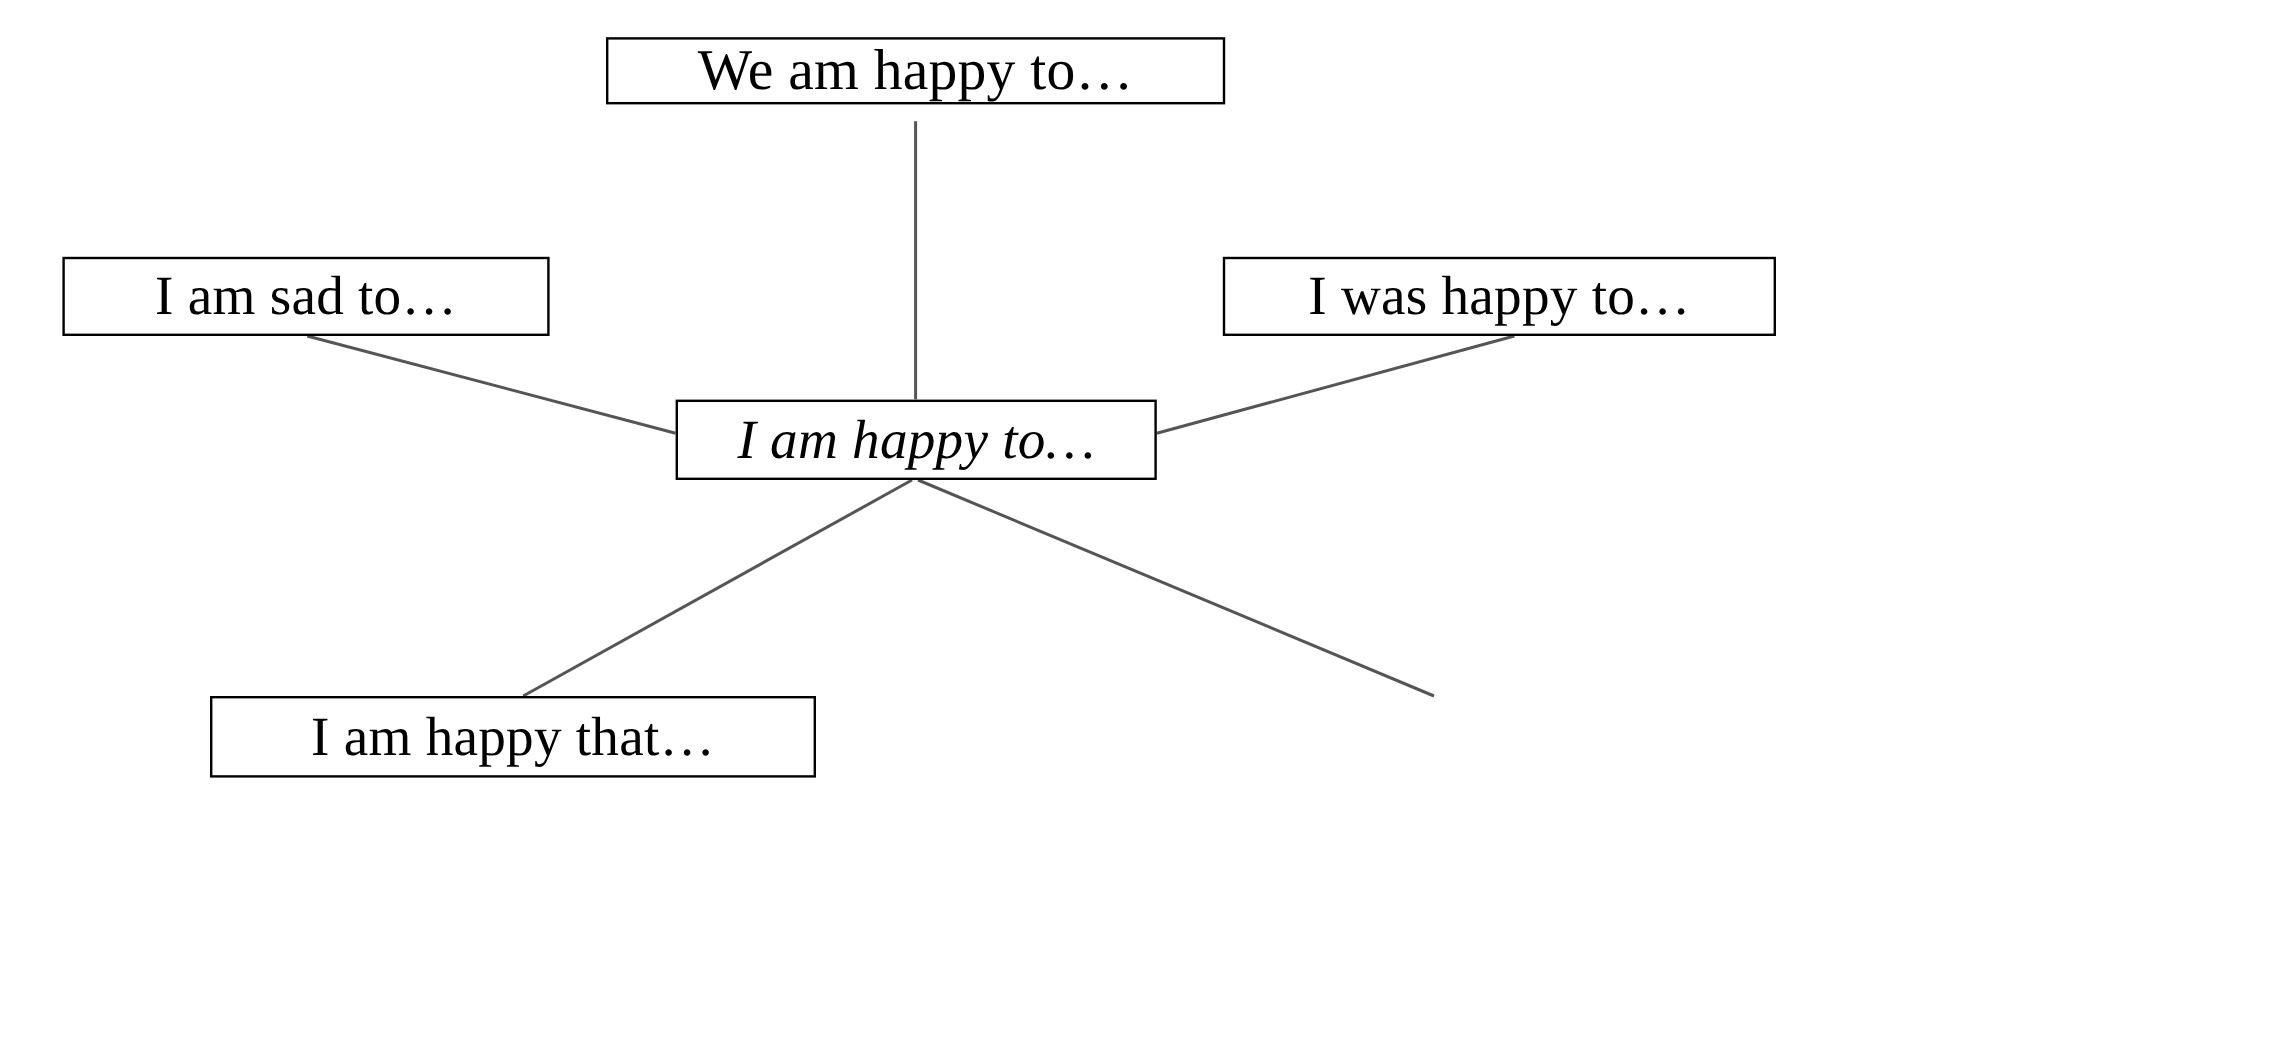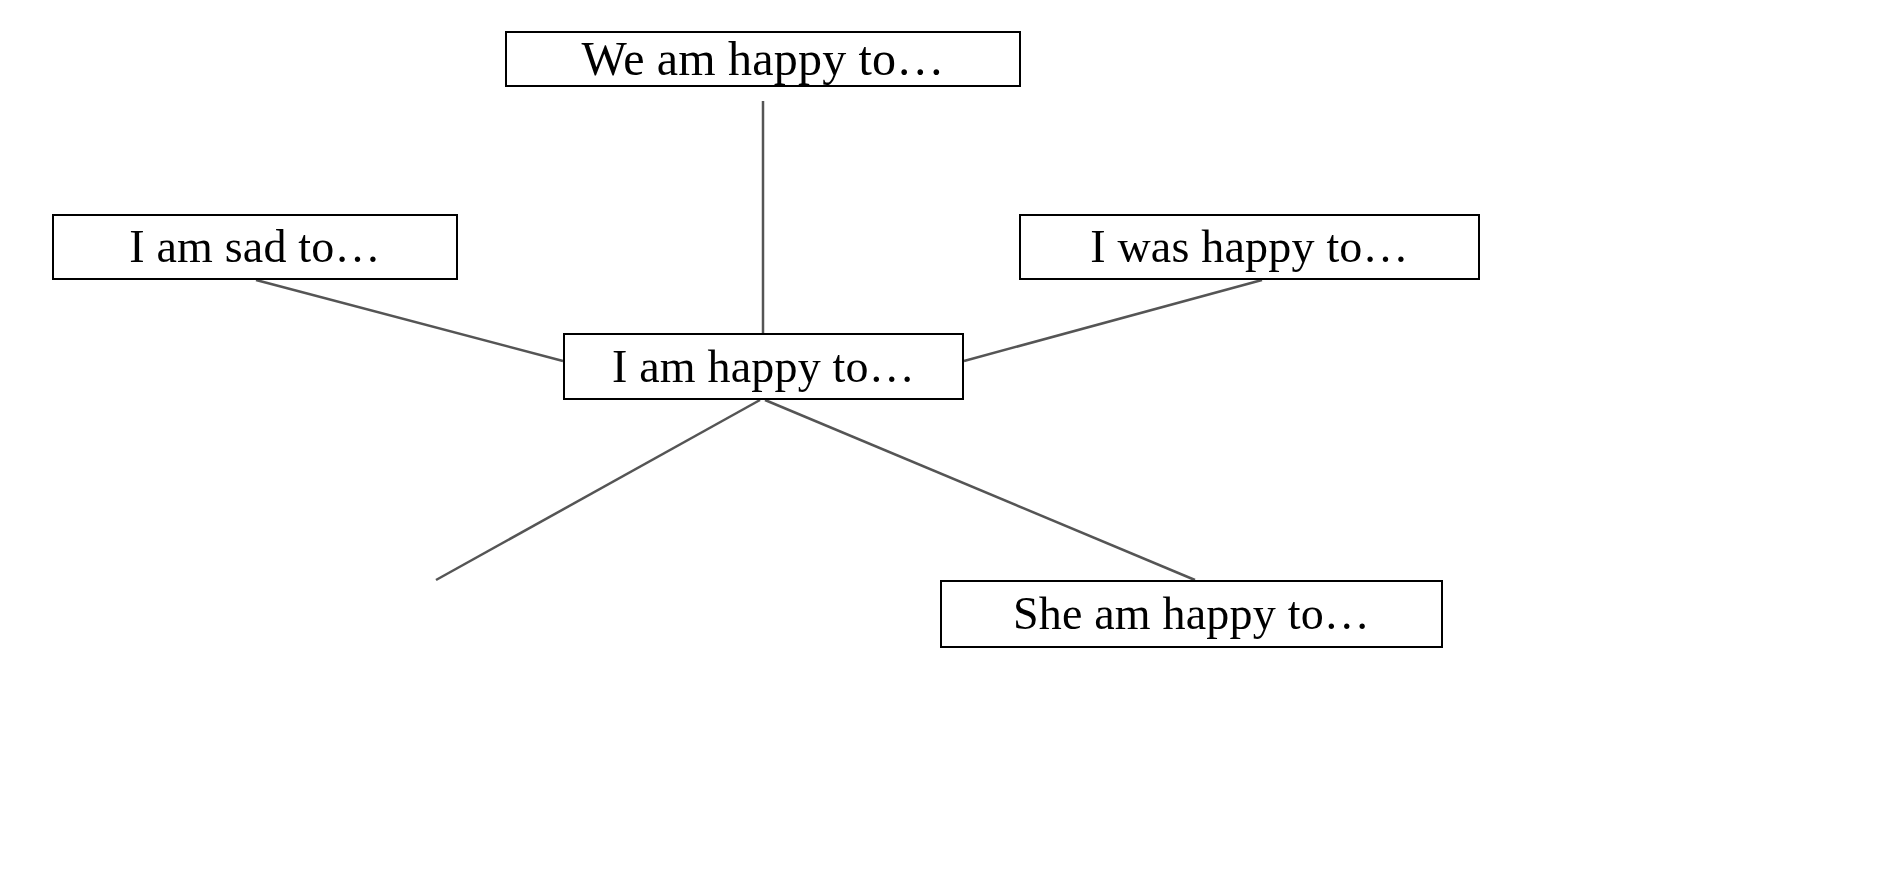--- a/index.html
+++ b/index.html
@@ -55,21 +55,21 @@
     left: 52px;   top: 214px;  width: 406px; height: 66px;
   }
   #node-pronoun-sad .node-label { font-size: 46px; }
 
   #node-tense {
     left: 1019px; top: 214px;  width: 461px; height: 66px;
   }
   #node-tense .node-label { font-size: 46px; }
 
   #node-center {
-    left: 563px;  top: 333px;  width: 401px; height: 67px;
+    left: 563px;  top: 333px;  width: 401px; height: 67px; font-style: italic;
   }
   #node-center .node-label { font-size: 46px; }
 
   #node-complementizer {
     left: 175px;  top: 580px;  width: 505px; height: 68px;
   }
   #node-complementizer .node-label { font-size: 46px; }
 
   #node-subject {
     left: 940px;  top: 580px;  width: 503px; height: 68px;
@@ -100,18 +100,18 @@
   </div>
 
   <div class="node" id="node-tense">
     <span class="node-label">I was happy to…</span>
   </div>
 
   <div class="node" id="node-center">
     <span class="node-label">I am happy to…</span>
   </div>
 
+  <div class="node" id="node-complementizer">
+    <span class="node-label">I am happy that…</span>
+  </div>
 
-  <div class="node" id="node-subject">
-    <span class="node-label">She am happy to…</span>
-  </div>
 
 </div>
 
 </body></html>

